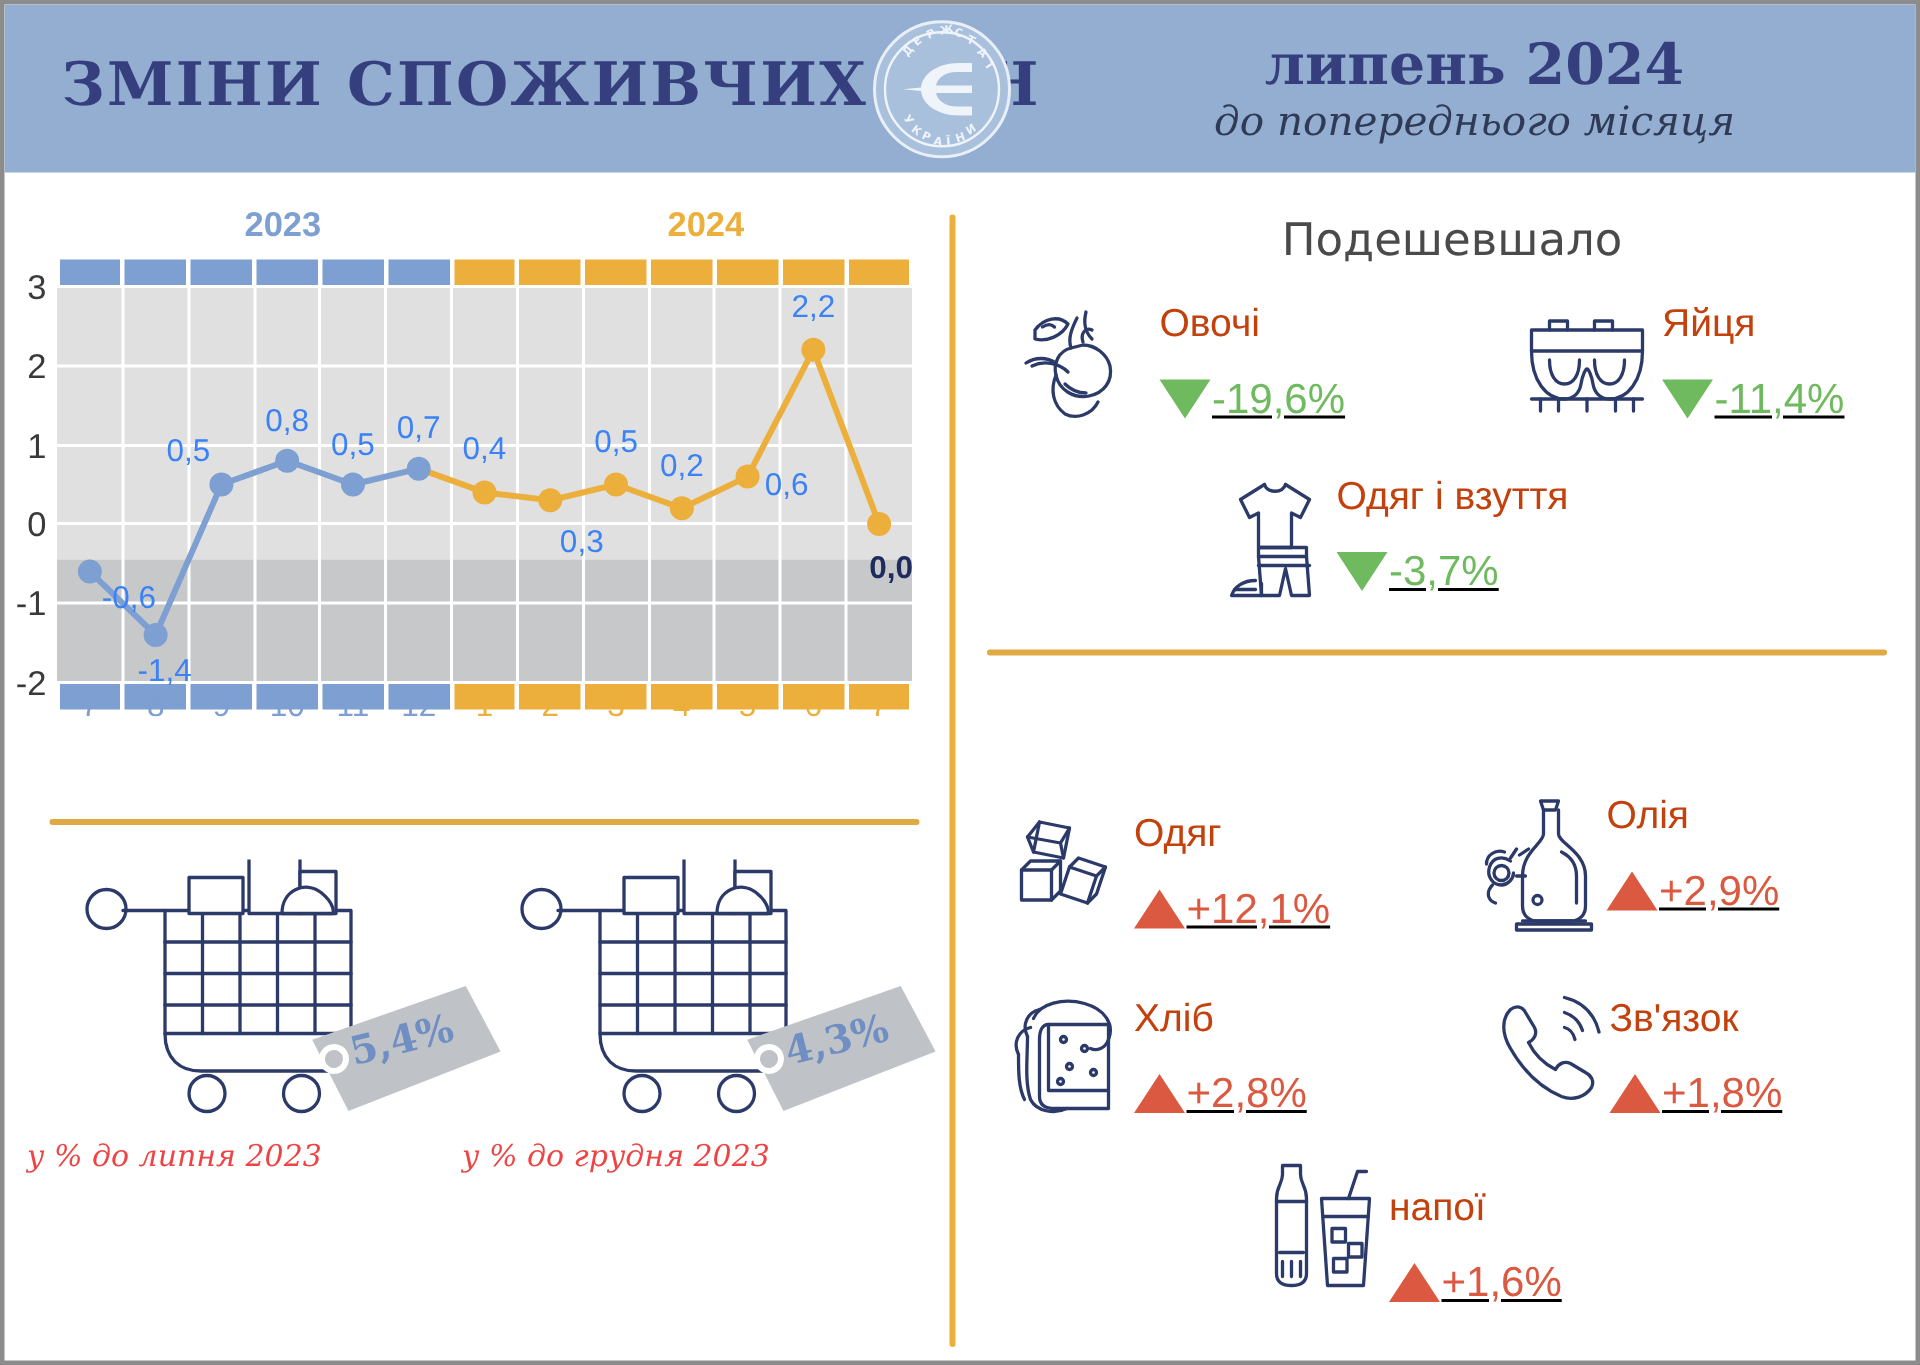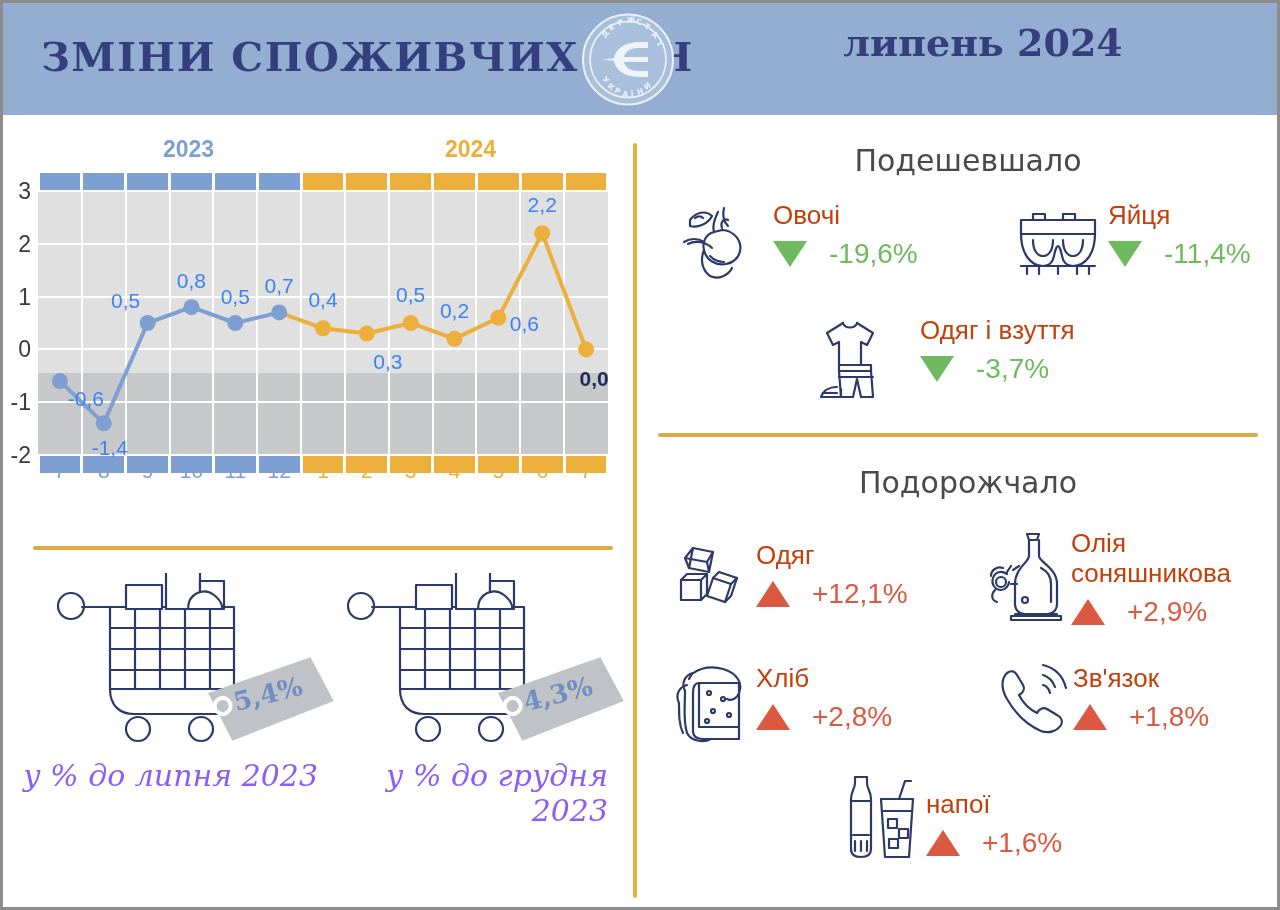--- a/index.html
+++ b/index.html
@@ -100,42 +100,42 @@
   .pt-label.bold{font-weight:bold;color:#1f2a5e;}
 
   
   #carts{position:absolute;left:0;top:560px;width:630px;height:300px;}
   .cart-block{position:absolute;top:0;width:300px;}
   #cart-0{left:15px;}
   #cart-1{left:305px;}
   .cart-art{position:relative;width:300px;height:185px;}
   .cart-art svg{position:absolute;left:20px;top:10px;}
   .cart-caption{
-    position:absolute;top:195px;width:300px;text-align:right;
-    font-size:30px;font-style:italic;color:#8b5cf6;
+    position:absolute;top:195px;width:300px;text-align:left;
+    font-size:20px;font-style:italic;color:#ef4444;
     font-family:"DejaVu Serif","Liberation Serif",serif;
   }
 
   
   .panel-title{
     position:absolute;width:620px;text-align:center;
     font-size:30px;color:#4a4a4a;font-weight:normal;
     font-family:"DejaVu Sans","Liberation Sans",sans-serif;
   }
   #title-cheaper{left:655px;top:140px;}
   #title-pricier{left:655px;top:462px;}
 
   .item{position:absolute;}
   .item .ic{position:absolute;left:0;top:0;}
   .item .txt{position:absolute;}
   .item .name{
     font-size:26px;color:#c2410c;font-weight:normal;line-height:30px;
     white-space:nowrap;
   }
-  .item .valrow{display:flex;align-items:center;gap:22px;margin-top:8px;}
+  .item .valrow{display:flex;align-items:center;gap:1px;margin-top:20px;text-decoration:underline;}
   .tri{width:0;height:0;}
   .tri.down{border-left:17px solid transparent;border-right:17px solid transparent;border-top:26px solid #6fba5e;}
   .tri.up{border-left:17px solid transparent;border-right:17px solid transparent;border-bottom:26px solid #db5940;}
   .val{font-size:28px;}
   .val.down{color:#6fba5e;}
   .val.up{color:#db5940;}
 
   .ico-stroke{fill:none;stroke:#2b3a68;stroke-width:2.2;stroke-linecap:round;stroke-linejoin:round;}
 </style>
 </head>
@@ -167,20 +167,21 @@
           <text x="60" y="84" transform="rotate(-18 60 84)">Н</text>
           <text x="68" y="79" transform="rotate(-33 68 79)">И</text>
         </g>
         <path d="M62 31 C45 31 36 40 36 48.5 C36 57 45 66 62 66 L70 66 L70 60 L60 60 C52 60 47 56 46 51 L70 51 L70 46 L46 46 C47 41 52 37 60 37 L70 37 L70 31 Z" fill="#eef4fa"></path>
         <path d="M24 48.5 L46 46.3 L46 50.7 Z" fill="#eef4fa"></path>
       </svg>
     </div>
 
     <div id="header-period">
       <div id="header-month">липень 2024</div>
+      <div id="header-sub">до попереднього місяця</div>
     </div>
   </div>
 
   <div class="v-divider"></div>
   <div class="h-divider" id="divider-left"></div>
   <div class="h-divider" id="divider-right"></div>
 
   <div id="chart">
     <div id="chart-year-2023">2023</div>
     <div id="chart-year-2024">2024</div>
@@ -418,30 +419,29 @@
           <path d="M32 10 C34 16 44 16 46 10"></path>
           <path d="M32 10 L16 20 L22 32 L28 29 V52 H50 V29 L56 32 L62 20 L46 10"></path>
           <path d="M28 52 H60 V58 H28 Z"></path>
           <path d="M60 58 L62 84 H50 L46 66 L42 84 H30 L28 58"></path>
           <path d="M28 64 H62"></path>
           <path d="M26 74 C18 74 12 78 10 84 H30 V76"></path>
           <path d="M12 80 H26"></path>
         </g>
       </svg>
     </span>
-    <span class="txt" style="left:109px;top:2px;">
+    <span class="txt" style="left:80px;top:2px;">
       <span class="name">Одяг і взуття</span>
       <span class="valrow">
         <span class="tri down"></span>
         <span class="val down">-3,7%</span>
       </span>
     </span>
   </div>
 
-  <div class="panel-title" id="title-pricier">Подорожчало</div>
 
   <div class="item" style="left:668px;top:535px;">
     <span class="ic">
       <svg width="80" height="80" viewBox="0 0 80 80">
         <g class="ico-stroke">
           <path d="M22 10 L42 14 L38 34 L18 30 Z"></path>
           <path d="M22 10 L14 20 L18 30"></path>
           <path d="M42 14 L36 24 L38 34"></path>
           <path d="M14 20 L36 24"></path>
           <path d="M10 42 H30 V62 H10 Z"></path>
@@ -475,21 +475,20 @@
           <path d="M26 46 C20 42 14 44 12 50 C10 56 14 62 20 62 C24 62 28 58 28 54"></path>
           <path d="M22 40 C16 38 10 42 10 48"></path>
           <path d="M14 62 C10 66 10 72 16 74"></path>
           <circle cx="20" cy="54" r="5"></circle>
           <path d="M26 44 L30 38 M32 42 L38 38 M30 56 L36 56"></path>
         </g>
       </svg>
     </span>
     <span class="txt" style="left:90px;top:0px;">
       <span class="name">Олія</span><br>
-      <span class="name">соняшникова</span>
       <span class="valrow">
         <span class="tri up"></span>
         <span class="val up">+2,9%</span>
       </span>
     </span>
   </div>
 
   <div class="item" style="left:668px;top:658px;">
     <span class="ic">
       <svg width="85" height="85" viewBox="0 0 85 85">

